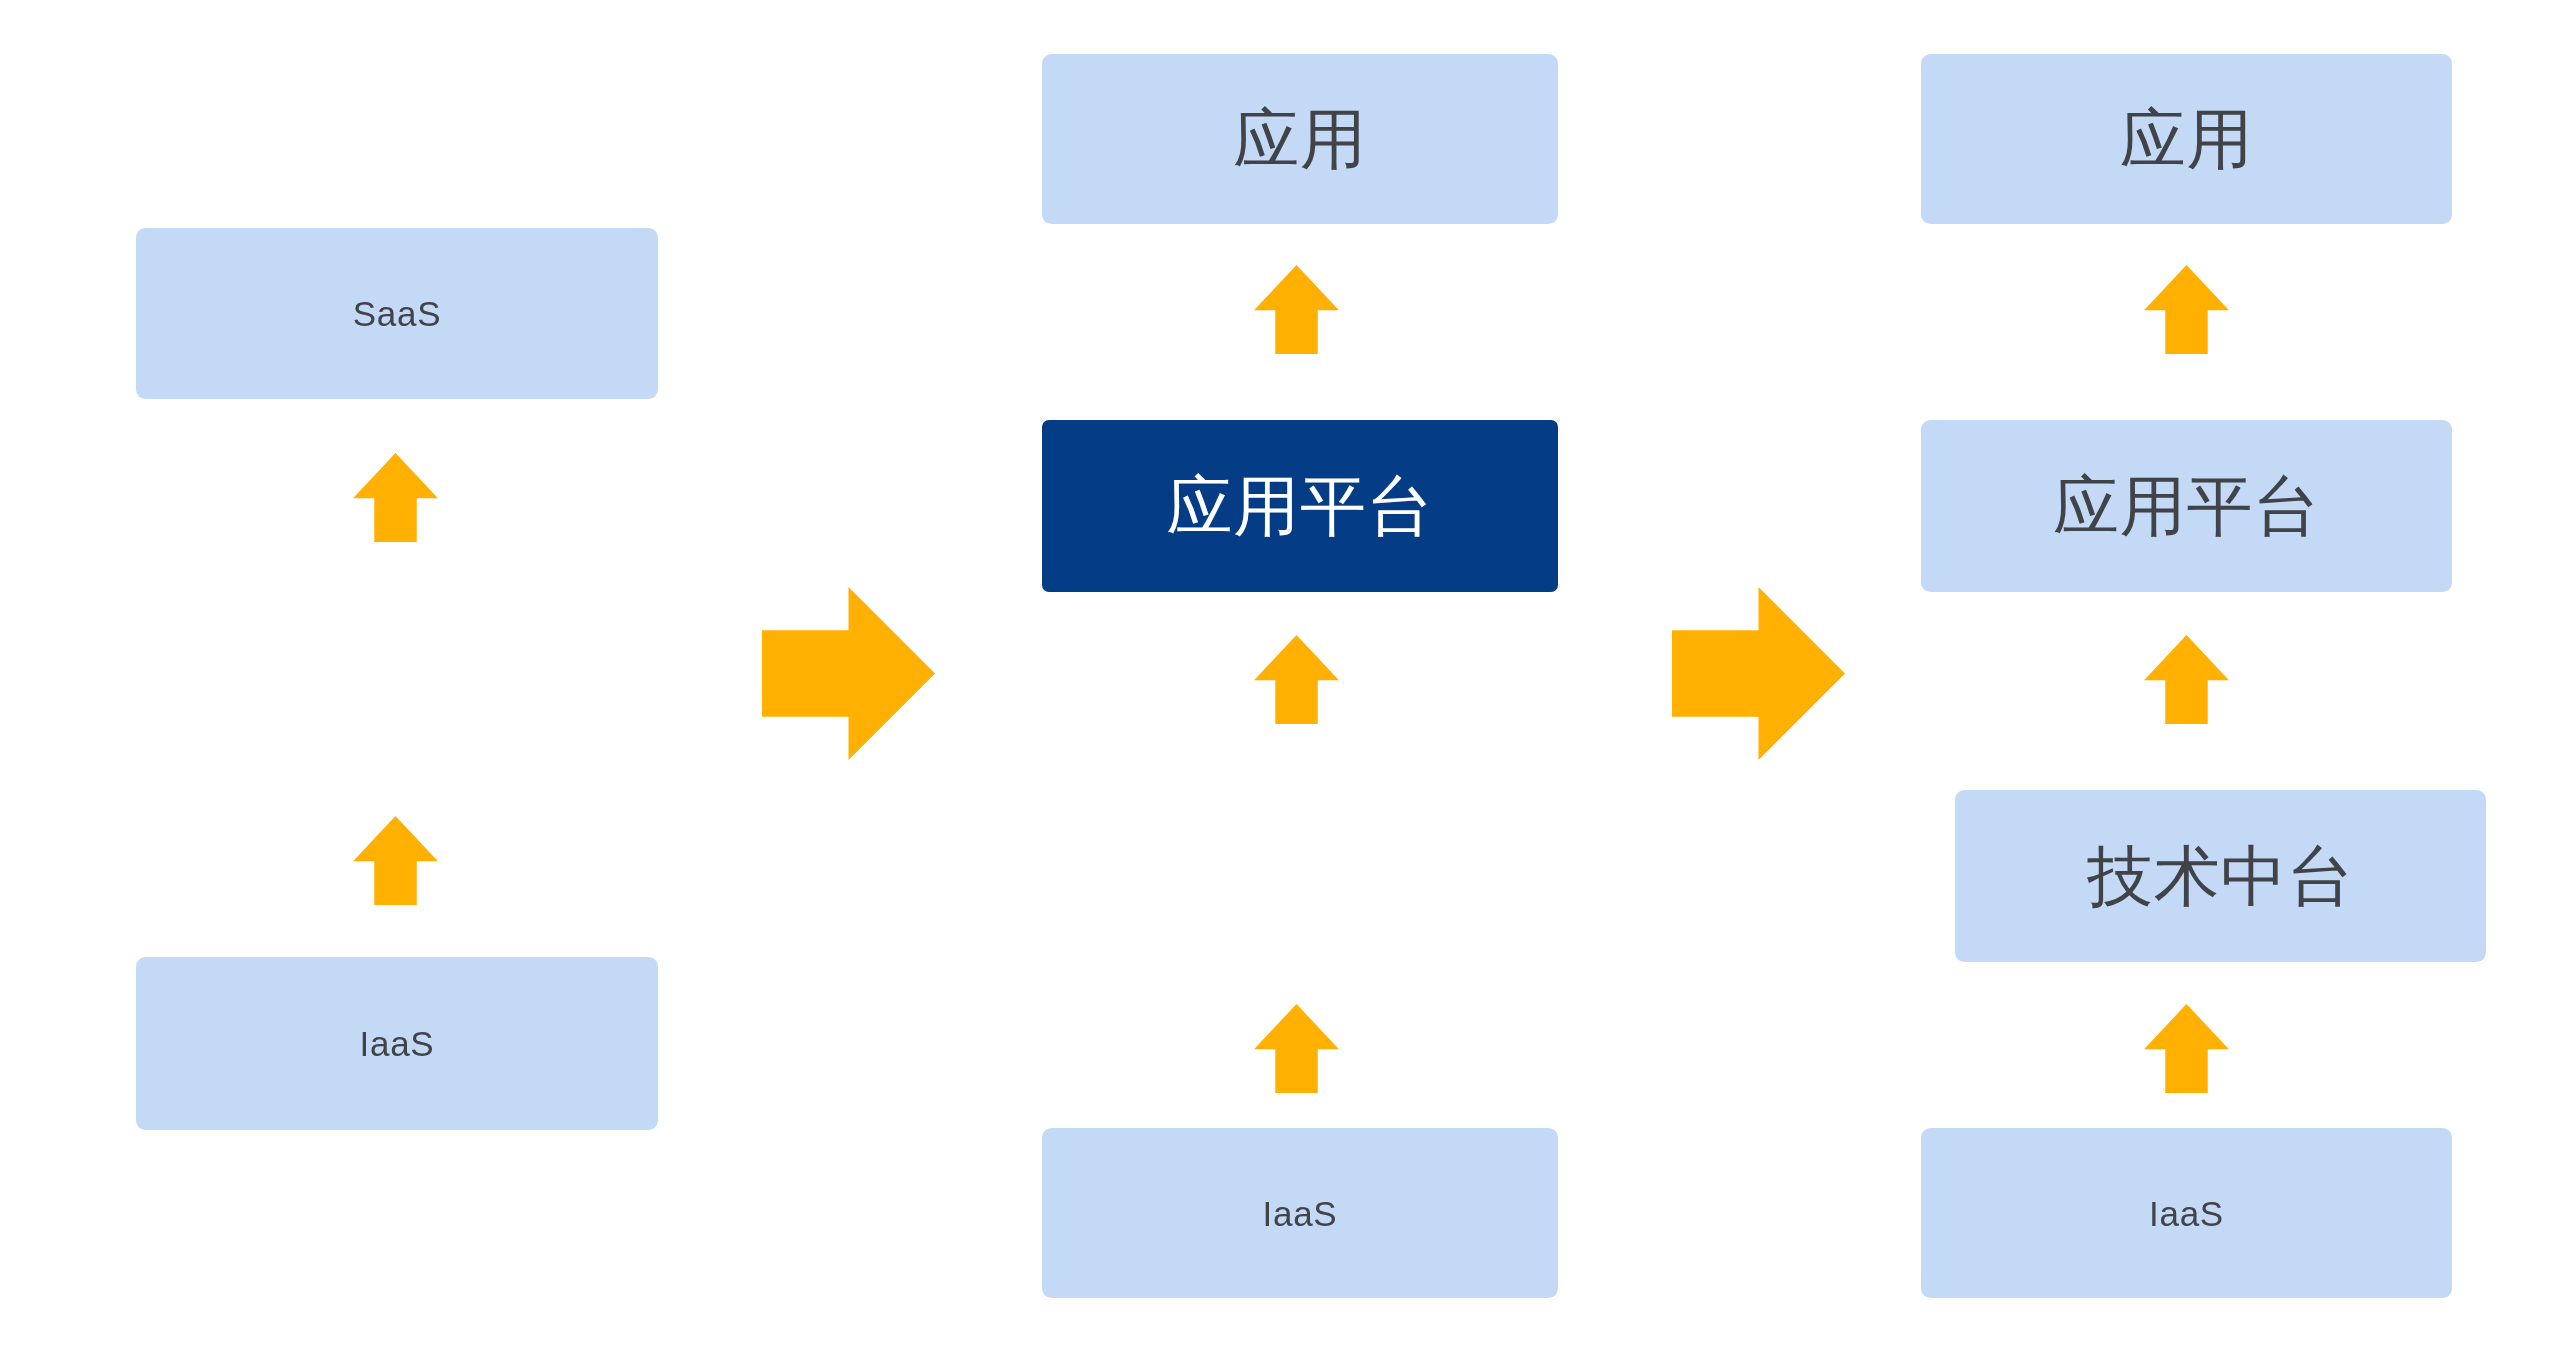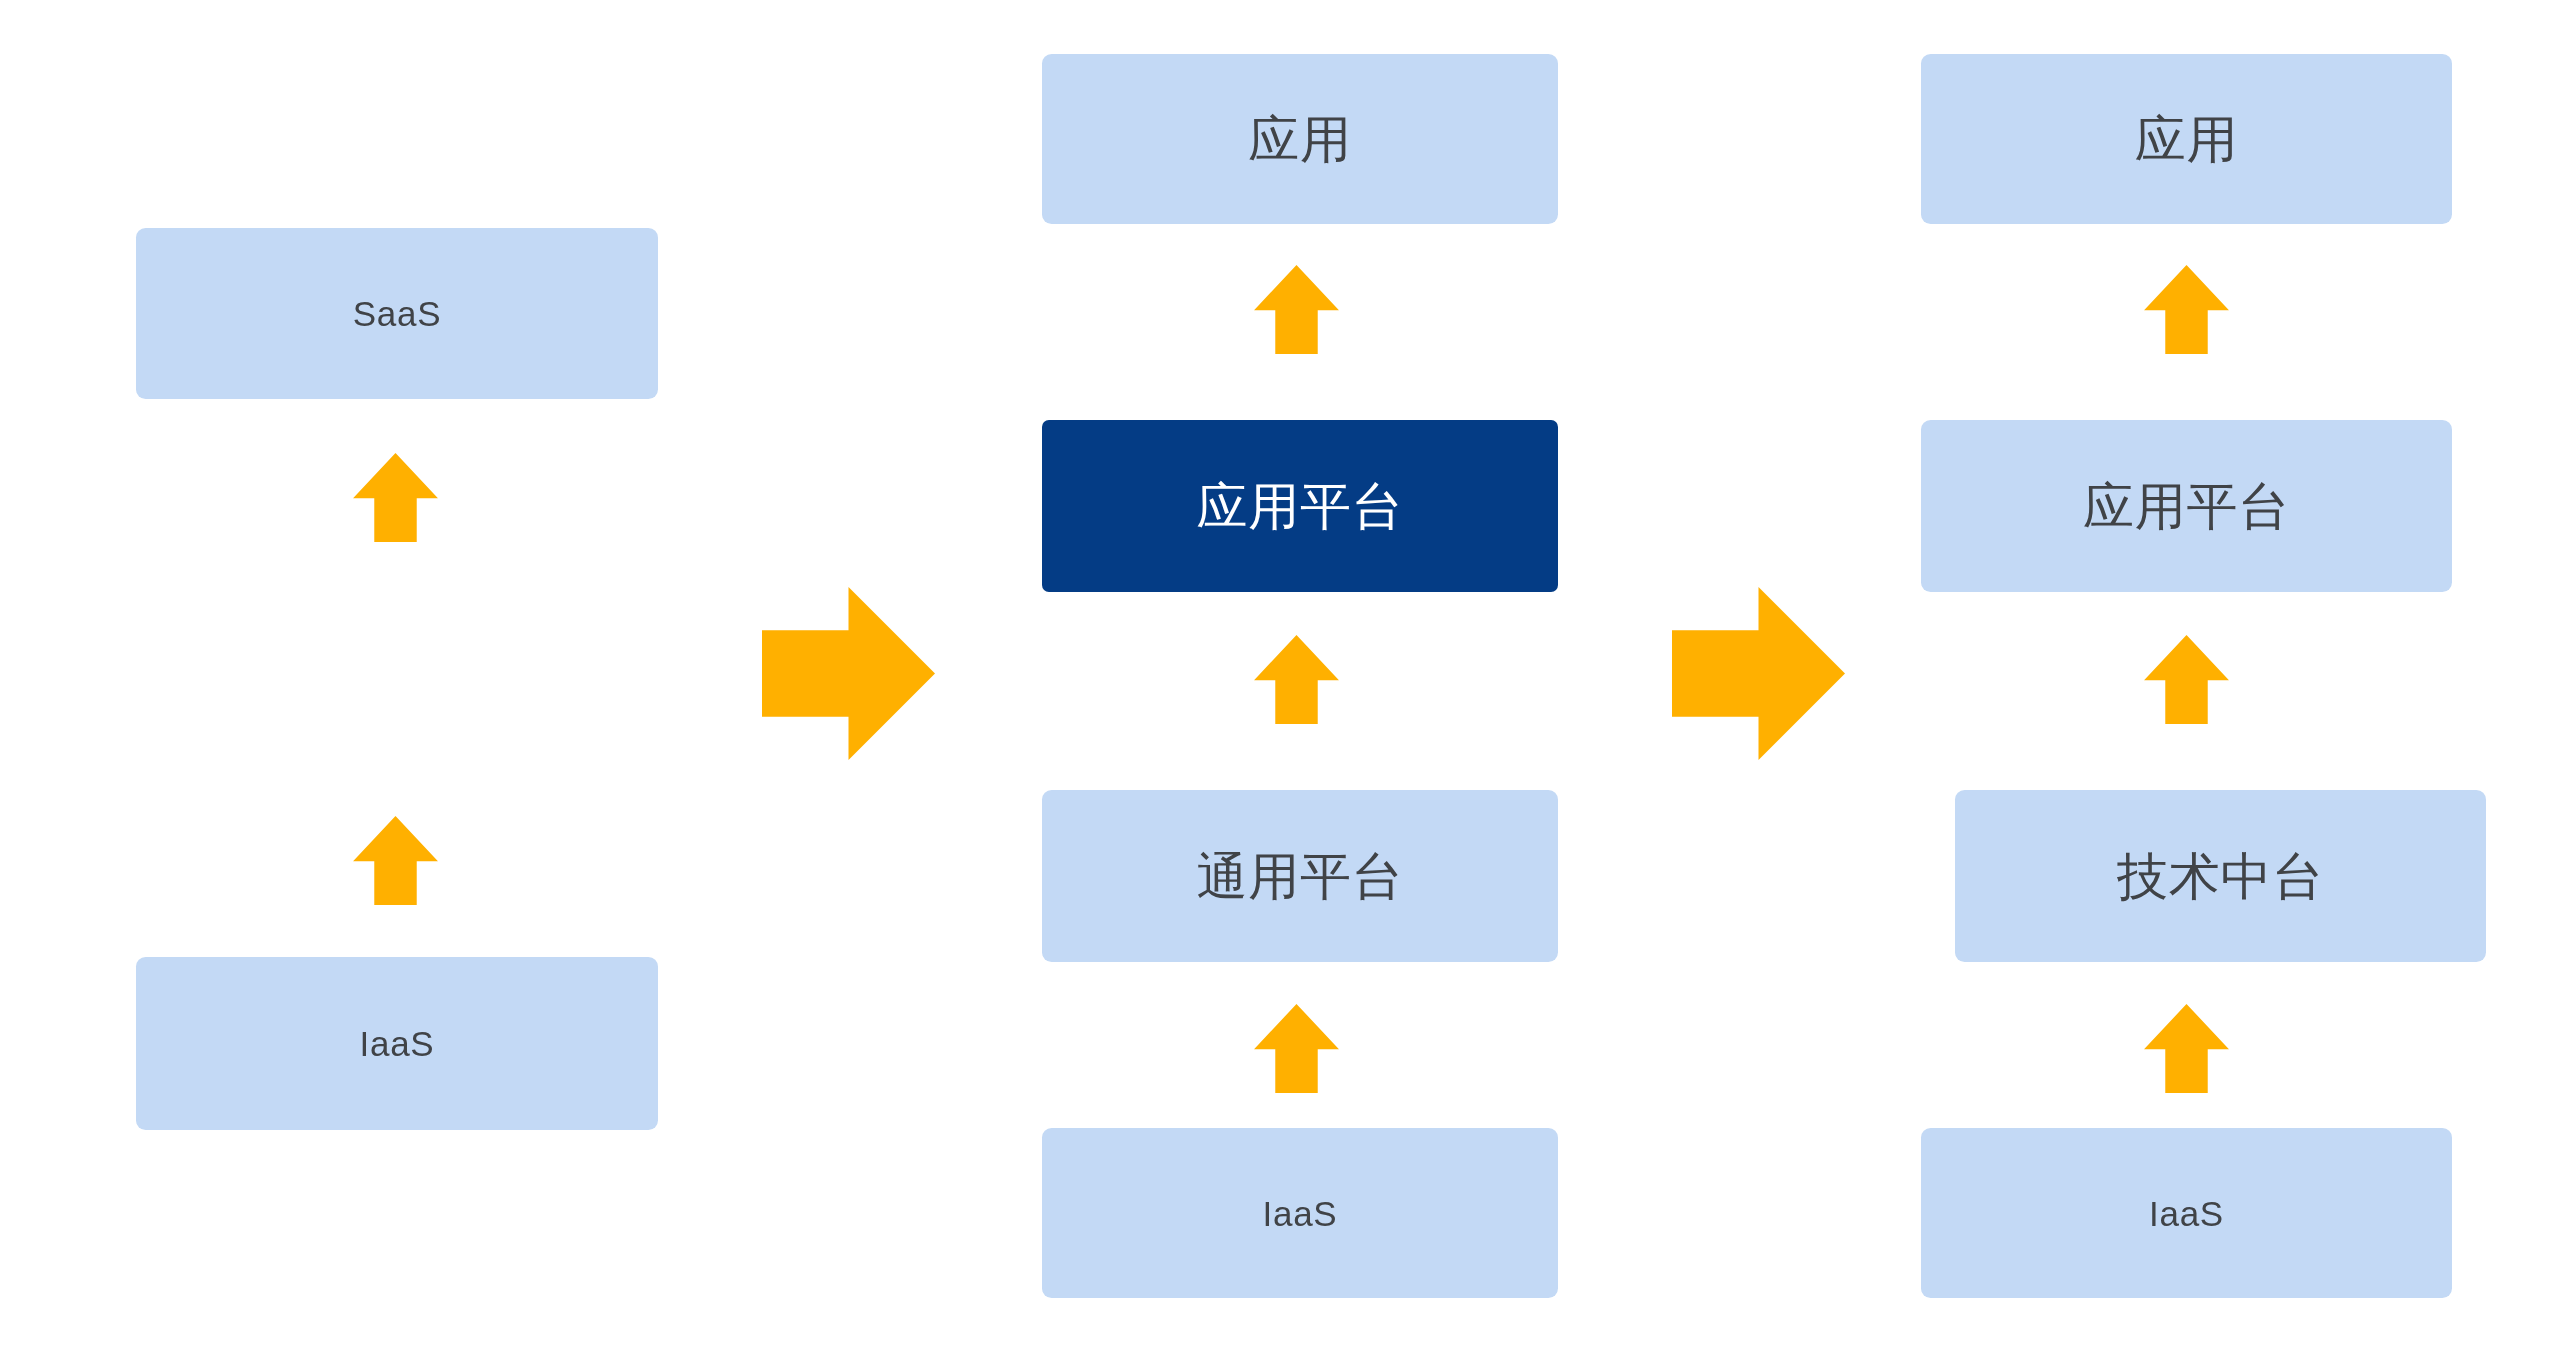--- a/index.html
+++ b/index.html
@@ -41,21 +41,21 @@
     color: #404347;
   }
   .box.navy {
     background: #043c85;
     border-radius: 6.9px;
   }
   .box.navy .box-label {
     color: #ffffff;
   }
   .box-label.cjk {
-    font-size: 51px;
+    font-size: 66px;
   }
 
   
   .arrow-up {
     position: absolute;
     width: 85px;
     height: 89px;
   }
   .arrow-right {
     position: absolute;
@@ -113,23 +113,20 @@
   <div class="box navy" style="left:1042px; top:420px; width:516px; height:172px;">
     <span class="box-label cjk">应用平台</span>
   </div>
 
   <div class="arrow-up" style="left:1254px; top:635px;">
     <svg viewBox="0 0 124 130" xmlns="http://www.w3.org/2000/svg" aria-hidden="true">
       <polygon points="62,0 124,66 93,66 93,130 31,130 31,66 0,66" fill="#ffb000"></polygon>
     </svg>
   </div>
 
-  <div class="box light" style="left:1042px; top:790px; width:516px; height:172px;">
-    <span class="box-label cjk">通用平台</span>
-  </div>
 
   <div class="arrow-up" style="left:1254px; top:1004px;">
     <svg viewBox="0 0 124 130" xmlns="http://www.w3.org/2000/svg" aria-hidden="true">
       <polygon points="62,0 124,66 93,66 93,130 31,130 31,66 0,66" fill="#ffb000"></polygon>
     </svg>
   </div>
 
   <div class="box light" style="left:1042px; top:1128px; width:516px; height:170px;">
     <span class="box-label">IaaS</span>
   </div>

